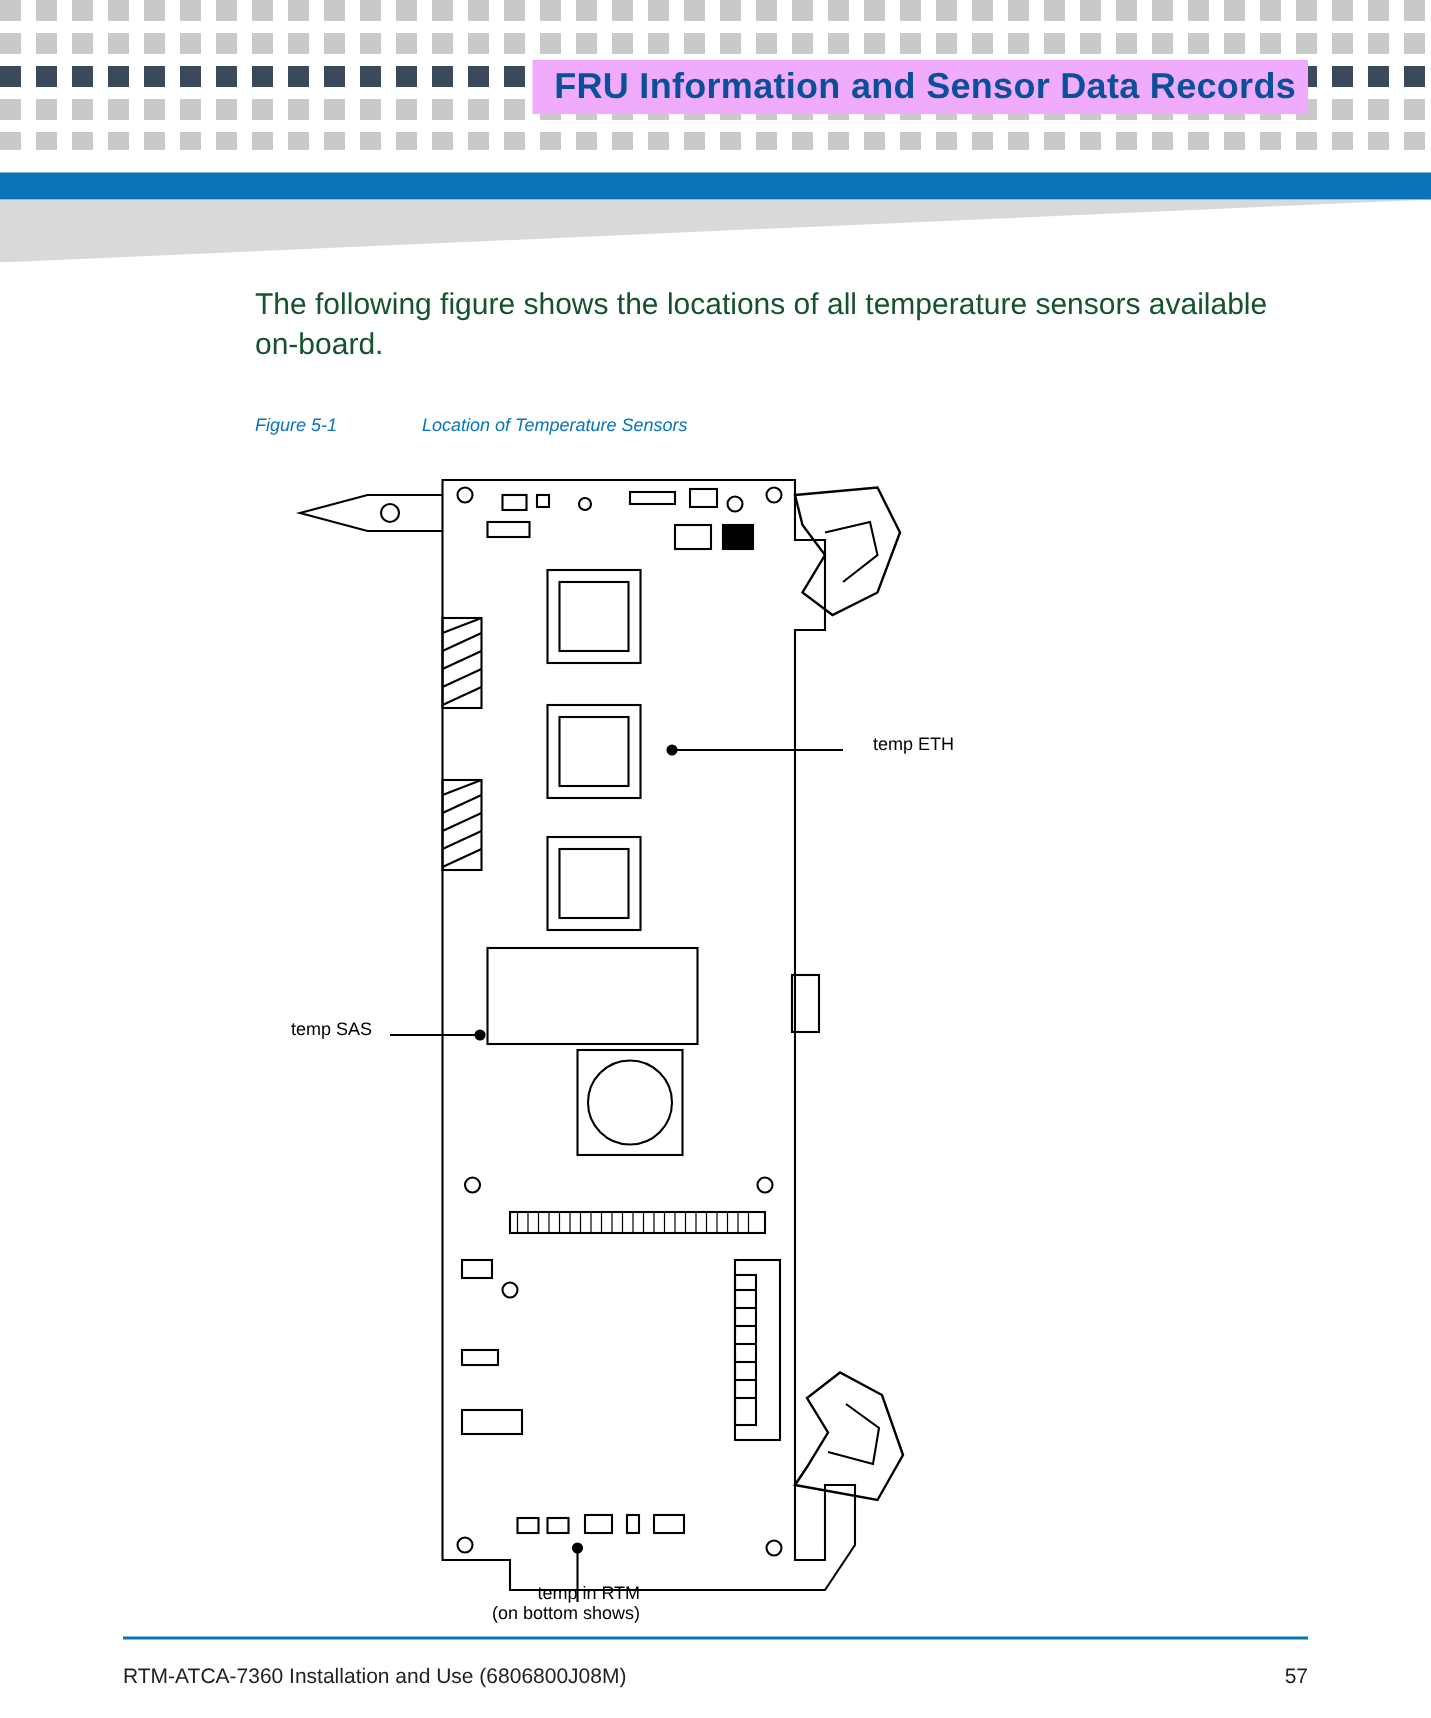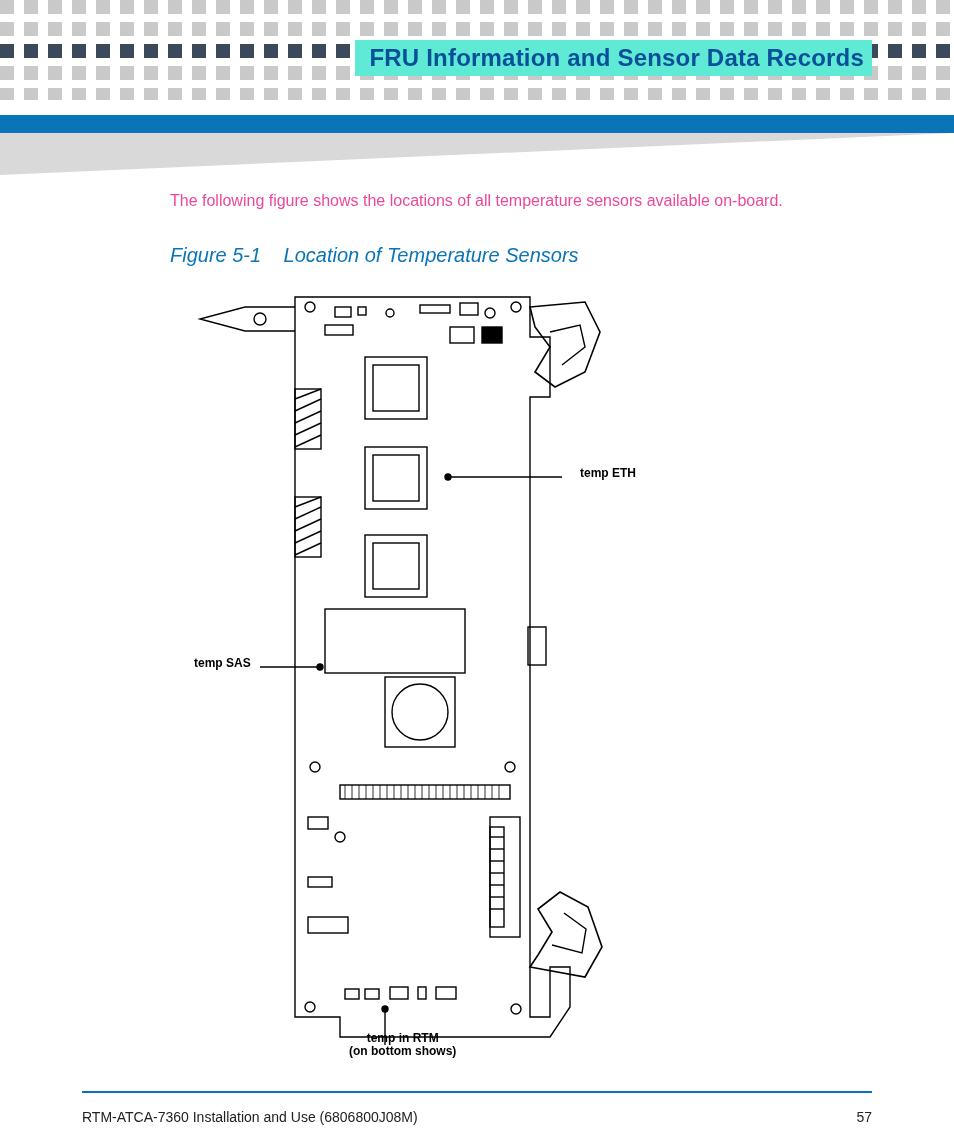--- a/index.html
+++ b/index.html
@@ -9,37 +9,37 @@
   .dot-band { position: absolute; left: 0; right: 0; top: 0; height: 100px; overflow: hidden; }
   .dot-row { position: absolute; left: 0; right: 0; height: 14px; display: flex; }
   .dot-row span { width: 14px; height: 14px; margin-right: 10px; background: #c9c9c9; flex: 0 0 auto; }
   .dot-row.r0 { top: 0; }
   .dot-row.r1 { top: 22px; }
   .dot-row.r2 { top: 44px; }
   .dot-row.r3 { top: 66px; }
   .dot-row.r4 { top: 88px; }
   .dot-row.dark span { background: #3b4a5a; }
 
-  .chapter-title { position: absolute; top: 40px; right: 82px; background: #5eead4; padding: 4px 8px 4px 14px; font-size: 24px; font-weight: 600; color: #0a4f9a; letter-spacing: .2px; }
+  .chapter-title { position: absolute; top: 40px; right: 82px; background: #f0abfc; padding: 4px 8px 4px 14px; font-size: 24px; font-weight: 600; color: #0a4f9a; letter-spacing: .2px; }
 
   .blue-bar { position: absolute; left: 0; right: 0; top: 115px; height: 18px; background: #0a74b8; }
   .wedge { position: absolute; left: 0; right: 0; top: 133px; height: 42px; overflow: hidden; }
   .wedge svg { width: 100%; height: 100%; display: block; }
 
   .content { position: absolute; left: 170px; right: 82px; top: 190px; }
-  .intro { font-size: 16px; color: #ec4899; line-height: 1.35; }
-  .fig-caption { margin-top: 32px; font-size: 20px; font-style: italic; color: #0a74b8; }
+  .intro { font-size: 20px; color: #14532d; line-height: 1.35; }
+  .fig-caption { margin-top: 32px; font-size: 12px; font-style: italic; color: #0a74b8; }
   .fig-caption .fig-num { display: inline-block; min-width: 108px; font-style: italic; }
 
   .figure-box { position: relative; margin-top: 10px; width: 440px; height: 780px; left: 20px; }
   .figure-box svg { width: 100%; height: 100%; }
-  .callout { position: absolute; font-size: 12px; color: #000; font-family: Arial, sans-serif; line-height: 1.1; font-weight: bold; }
+  .callout { position: absolute; font-size: 12px; color: #000; font-family: Arial, sans-serif; line-height: 1.1; }
   .callout.sas  { left: 4px;  top: 380px; width: 64px; }
   .callout.eth  { right: -6px; top: 190px; text-align: left; }
-  .callout.rtm  { left: 159px; bottom: -2px; text-align: center; }
+  .callout.rtm  { left: 138px; bottom: -2px; text-align: right; }
 
   .footer-rule { position: absolute; left: 82px; right: 82px; bottom: 52px; height: 2px; background: #0a74b8; }
   .footer { position: absolute; left: 82px; right: 82px; bottom: 20px; display: flex; justify-content: space-between; font-size: 14px; color: #222; margin-top: 48px; }
 </style>
 </head>
 <body>
 
 <div class="page">
 
   <div class="dot-band">

